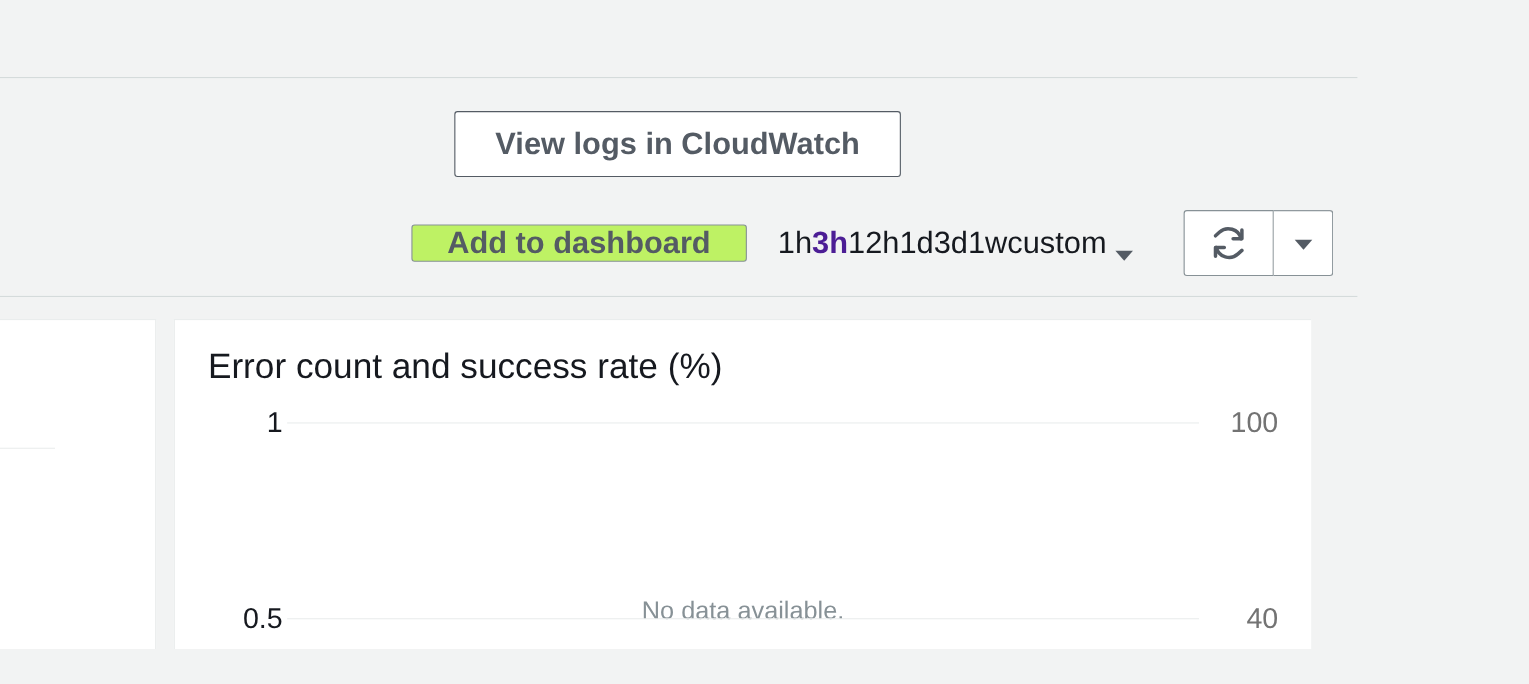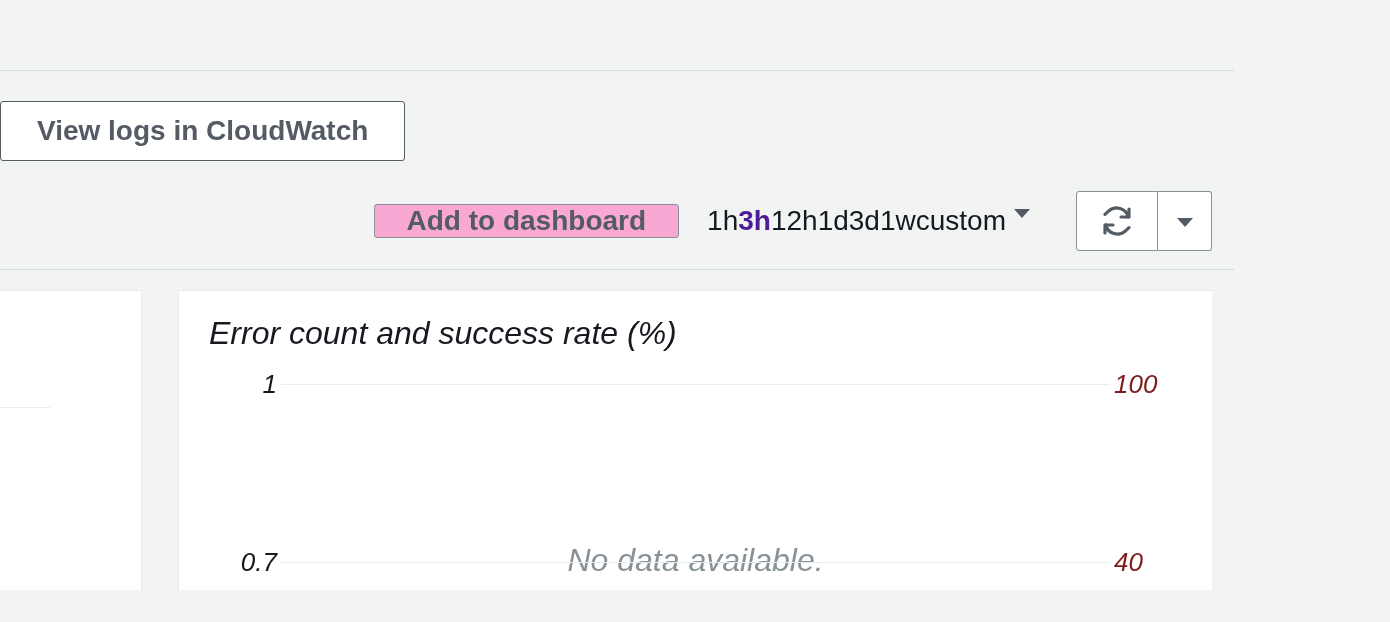--- a/index.html
+++ b/index.html
@@ -8,21 +8,21 @@
     height: 622px;
     background: #f2f3f3;
     font-family: "Amazon Ember", "Helvetica Neue", Arial, sans-serif;
     color: #16191f;
     overflow: hidden;
   }
   .top-space { height: 70px; background: #f2f3f3; }
   .hr-full { height: 1px; background: #d5dbdb; width: 1234px; }
   .logs-row {
     display: flex;
-    justify-content: flex-start;
+    justify-content: center;
     padding: 30px 158px 0 0;
   }
   .btn {
     border: 1.5px solid #545b64;
     background: #fff;
     color: #545b64;
     font-weight: 700;
     font-size: 28px;
     padding: 12px 36px;
     border-radius: 3px;
@@ -31,36 +31,36 @@
   }
   .toolbar {
     display: flex;
     align-items: center;
     justify-content: flex-end;
     padding: 30px 178px 18px 0;
     gap: 28px;
   }
   .btn-dash {
     border: 1.5px solid #879196;
-    background: #f9a8d4;
+    background: #bef264;
     color: #545b64;
     font-weight: 700;
     font-size: 28px;
     padding: 0 32px;
     border-radius: 3px;
     cursor: pointer;
   }
   .time-range { display: flex; align-items: center; }
   .time-opt {
     font-size: 28px;
     color: #16191f;
     cursor: pointer;
   }
   .time-opt.active { color: #4c1d95; font-weight: 700; }
-  .custom-wrap { display: flex; align-items: flex-start; gap: 8px; cursor: pointer; }
+  .custom-wrap { display: flex; align-items: flex-end; gap: 8px; cursor: pointer; }
   .custom-caret {
     width: 0; height: 0;
     border-left: 8px solid transparent;
     border-right: 8px solid transparent;
     border-top: 9px solid #545b64;
     margin-top: 4px;
   }
   .refresh-group {
     display: flex;
     margin-left: 18px;
@@ -71,23 +71,22 @@
     border: 1.5px solid #879196;
     display: flex; align-items: center; justify-content: center;
     cursor: pointer;
   }
   .icon-btn:first-child { border-top-left-radius: 3px; border-bottom-left-radius: 3px; }
   .icon-btn:last-child { border-top-right-radius: 3px; border-bottom-right-radius: 3px; }
   .icon-btn + .icon-btn { border-left: none; width: 54px; }
   .hr-wide { height: 1px; background: #d5dbdb; width: 1234px; }
   .panels-row {
     display: flex;
-    gap: 36px;
+    gap: 16px;
     padding-top: 20px;
-    font-style: italic;
   }
   .panel-left {
     width: 142px;
     background: #fff;
     height: 300px;
     border-top: 1px solid #eaeded;
     border-right: 1px solid #eaeded;
   }
   .panel-left-inner-line {
     height:1px; background:#eaeded; margin-top:116px; width:50px;
@@ -121,30 +120,30 @@
     width: 68px;
     text-align: right;
     font-size: 26px;
     color: #16191f;
     transform: translateY(-50%);
   }
   .tick-right {
     position: absolute;
     right: 0;
     width: 68px;
-    text-align: left;
+    text-align: right;
     font-size: 26px;
-    color: #7f1d1d;
+    color: #737373;
     transform: translateY(-50%);
   }
   .no-data {
     position: absolute;
     left: 0; right: 0;
     text-align: center;
-    font-size: 32px;
+    font-size: 23px;
     color: #879196;
   }
 </style>
 </head>
 <body>
 
 <div class="top-space"></div>
 <div class="hr-full"></div>
 
 <div class="logs-row">
@@ -192,17 +191,17 @@
   <div class="panel">
     <h2 class="panel-title">Error count and success rate (%)</h2>
     <div class="chart">
       <div class="gridline" style="top:10px"></div>
       <span class="tick-left" style="top:10px">1</span>
       <span class="tick-right" style="top:10px">100</span>
 
       <div class="no-data" style="top:168px">No data available.</div>
 
       <div class="gridline" style="top:188px"></div>
-      <span class="tick-left" style="top:188px">0.7</span>
+      <span class="tick-left" style="top:188px">0.5</span>
       <span class="tick-right" style="top:188px">40</span>
     </div>
   </div>
 </div>
 
 </body></html>

